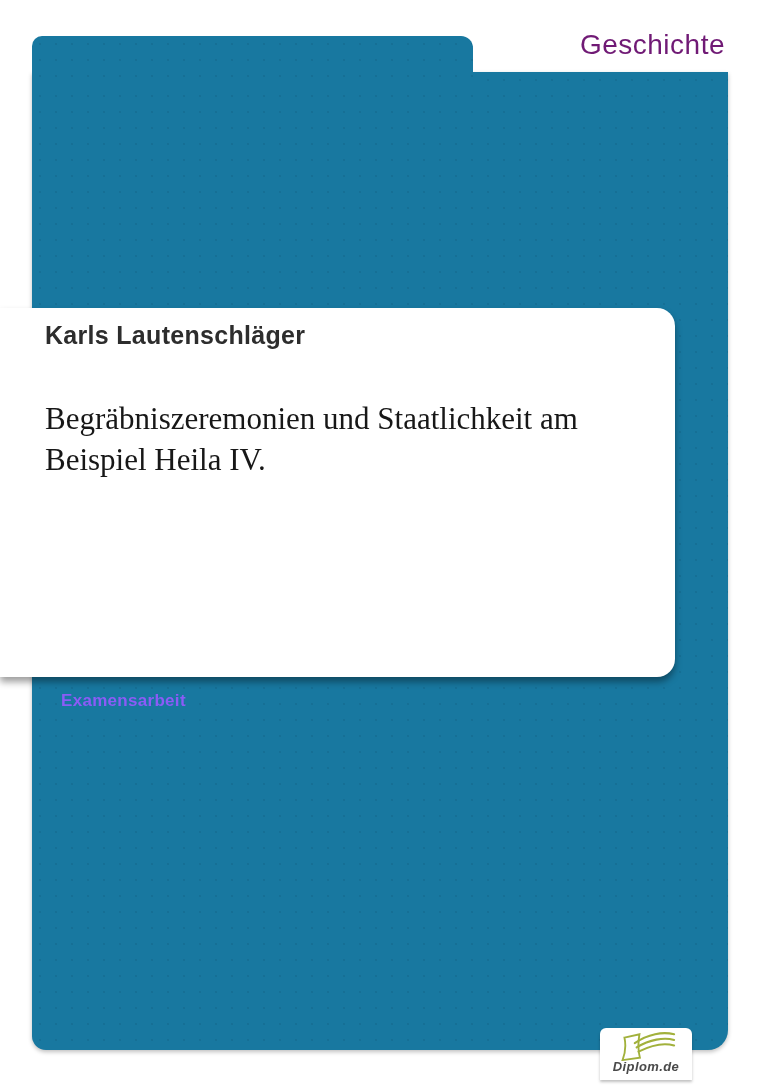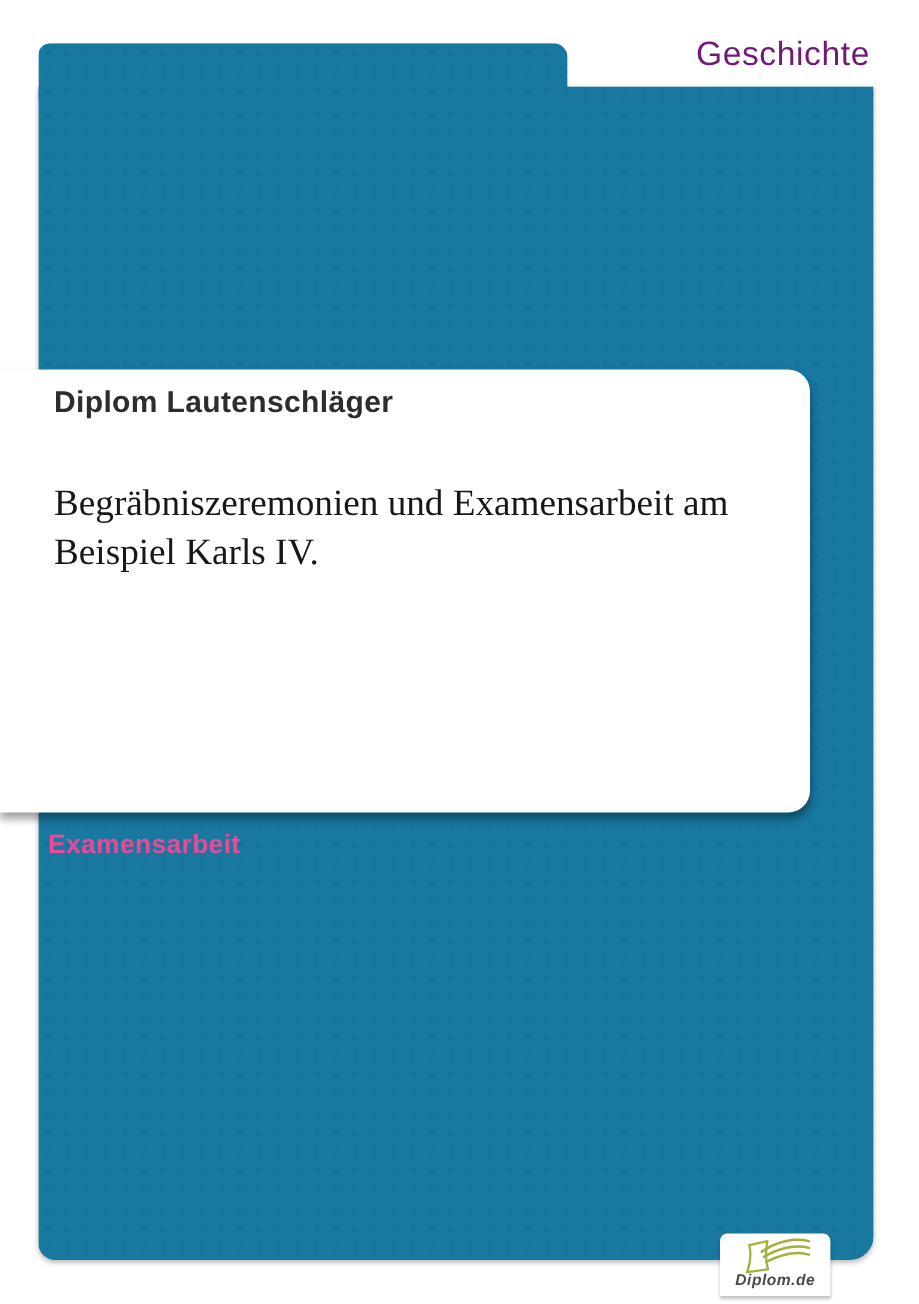--- a/index.html
+++ b/index.html
@@ -77,25 +77,25 @@
     top: 398px;
     width: 622px;
     font-family: "Liberation Serif", serif;
     font-size: 31px;
     line-height: 41px;
     color: #171717;
   }
   
   .work-type {
     position: absolute;
-    left: 40px;
+    left: 61px;
     top: 691px;
-    font-size: 22px;
+    font-size: 17px;
     font-weight: bold;
-    color: #ec4899;
+    color: #8b5cf6;
     letter-spacing: 0.3px;
   }
   
   .logo-box {
     position: absolute;
     left: 600px;
     top: 1000px;
     width: 92px;
     height: 52px;
     background: #ffffff;
@@ -124,22 +124,22 @@
 <body>
 
 <div class="cover">
 
   <div class="teal-main"></div>
   <div class="teal-tab"></div>
 
   <div class="category-label">Geschichte</div>
 
   <div class="title-box"></div>
-  <div class="author">Diplom Lautenschläger</div>
-  <div class="title">Begräbniszeremonien und Examensarbeit am Beispiel Karls IV.</div>
+  <div class="author">Karls Lautenschläger</div>
+  <div class="title">Begräbniszeremonien und Staatlichkeit am Beispiel Heila IV.</div>
 
   <div class="work-type">Examensarbeit</div>
 
   <div class="logo-box">
     <svg class="logo-icon" viewBox="0 0 64 32" xmlns="http://www.w3.org/2000/svg">
       <g fill="none" stroke="#a2b13c" stroke-width="2.2" stroke-linecap="round">
         <path d="M9,7 L25,3.5 C23.5,12 23.5,21 25.5,28.5 L7,31 C10.5,22 10.5,14 9,7 Z" fill="#ffffff" stroke-width="2"></path>
         <path d="M20,13 C34,3 50,0.5 62,3.5"></path>
         <path d="M22,17.5 C36,9 51,6.5 62,9.5"></path>
         <path d="M24,22 C38,15 52,12.5 62,15.5"></path>

